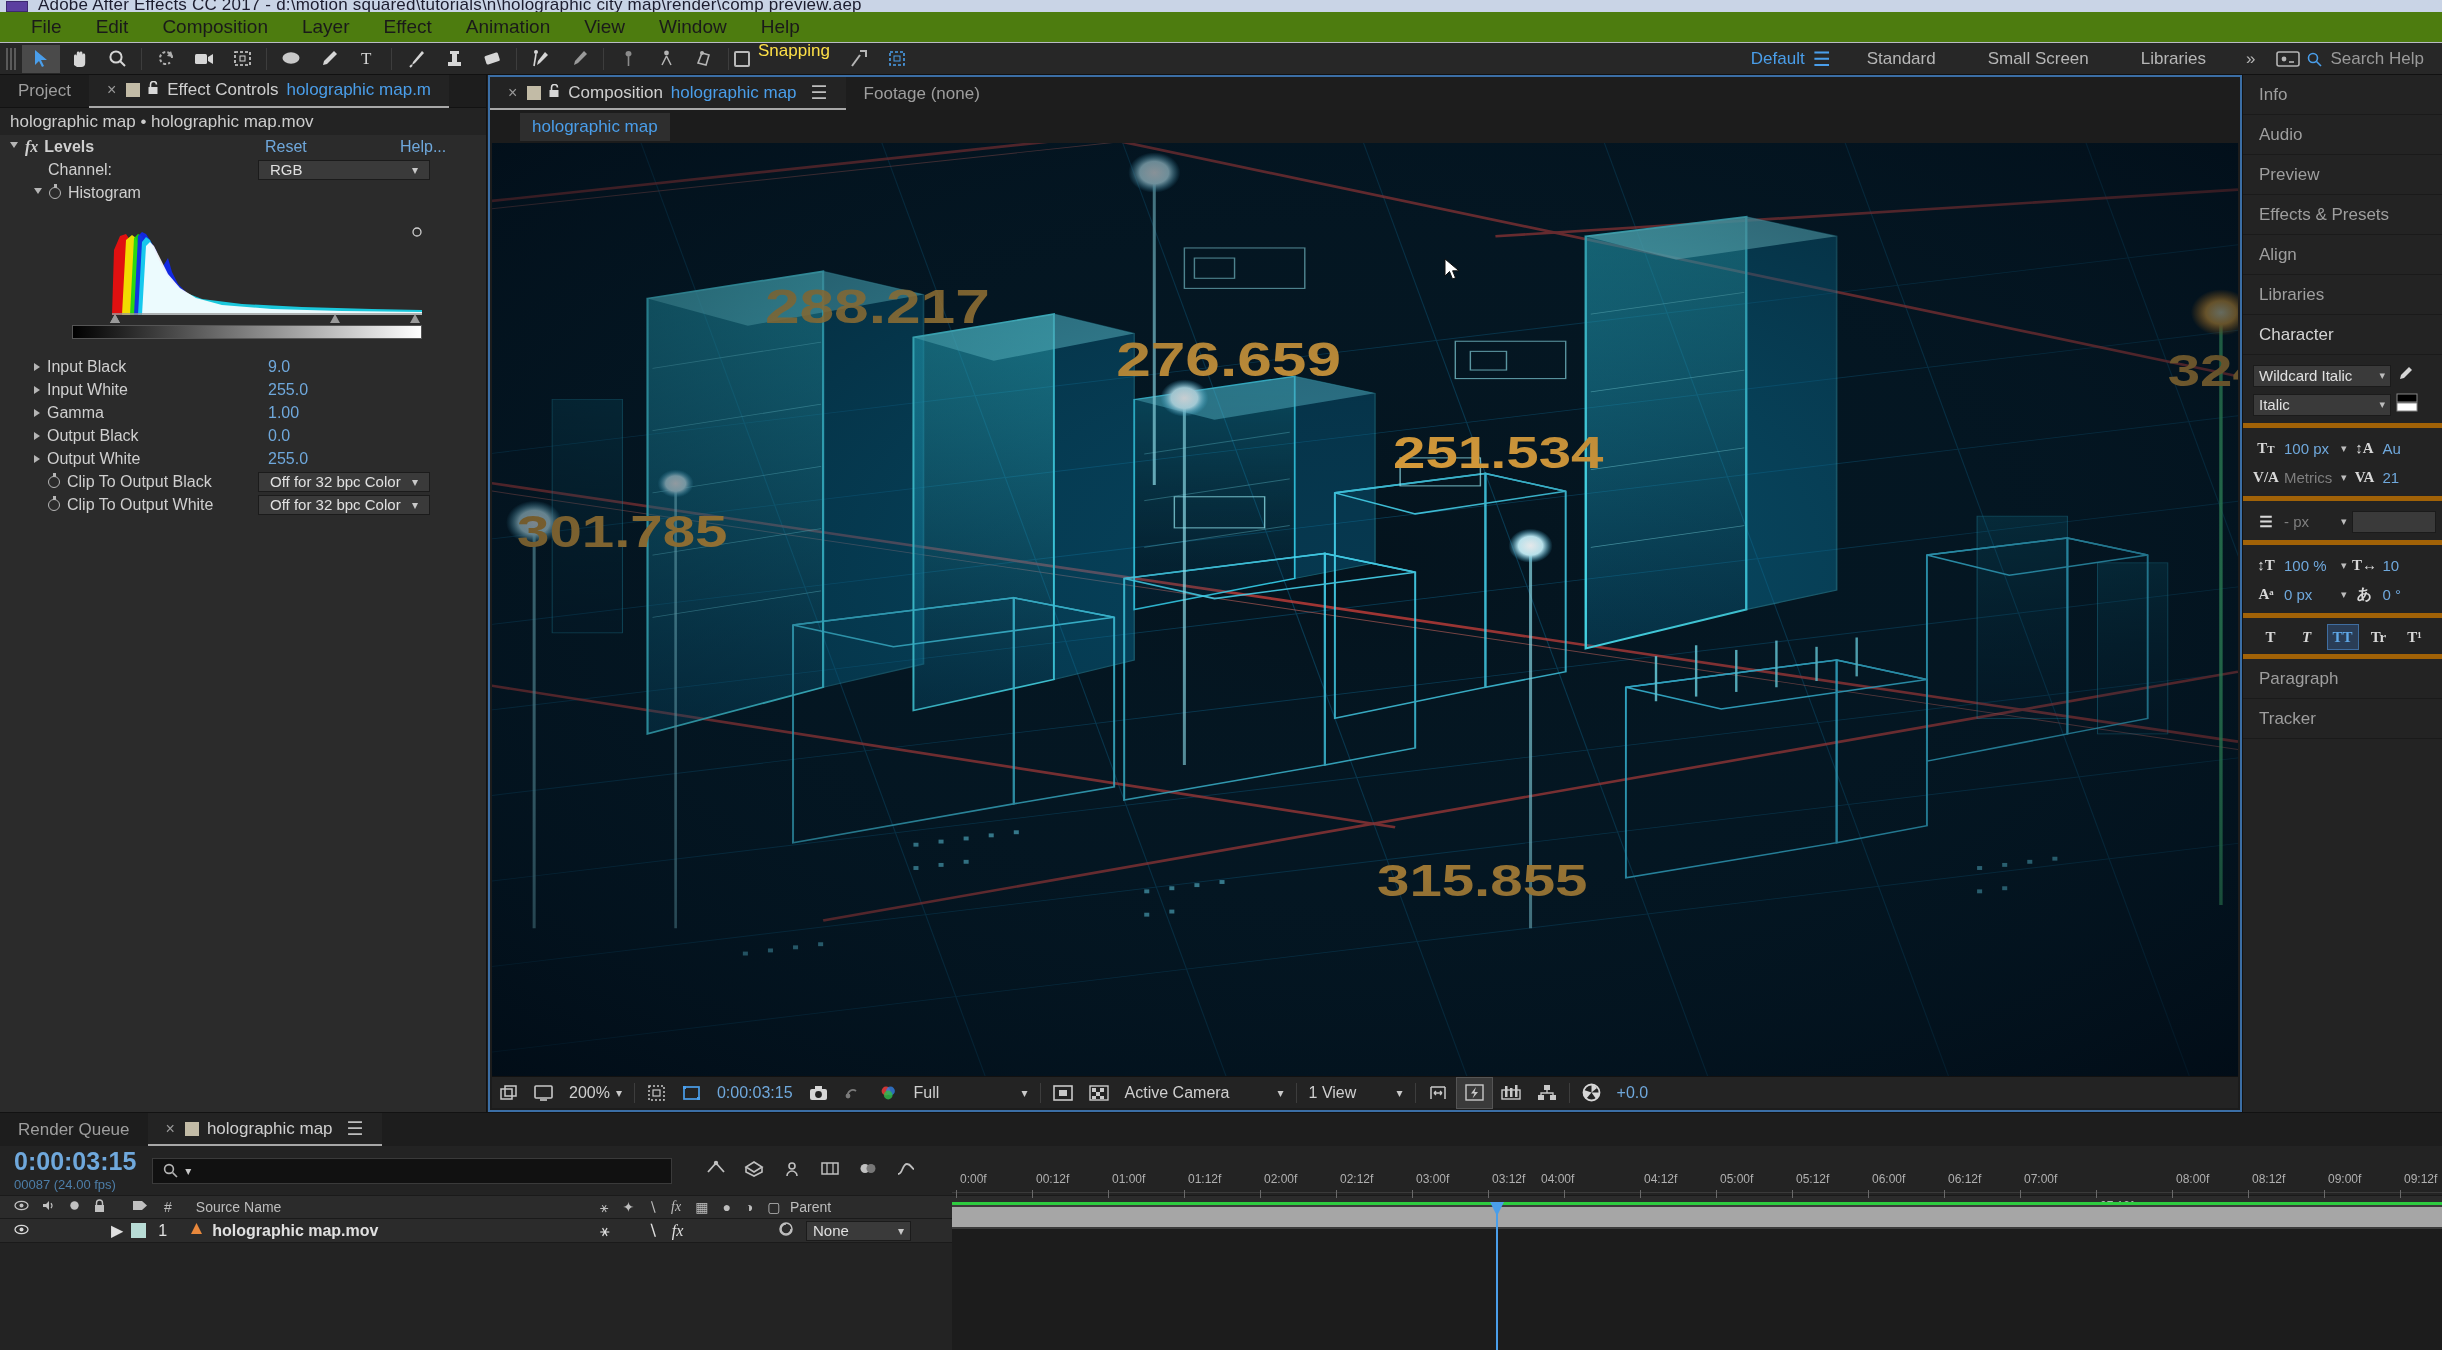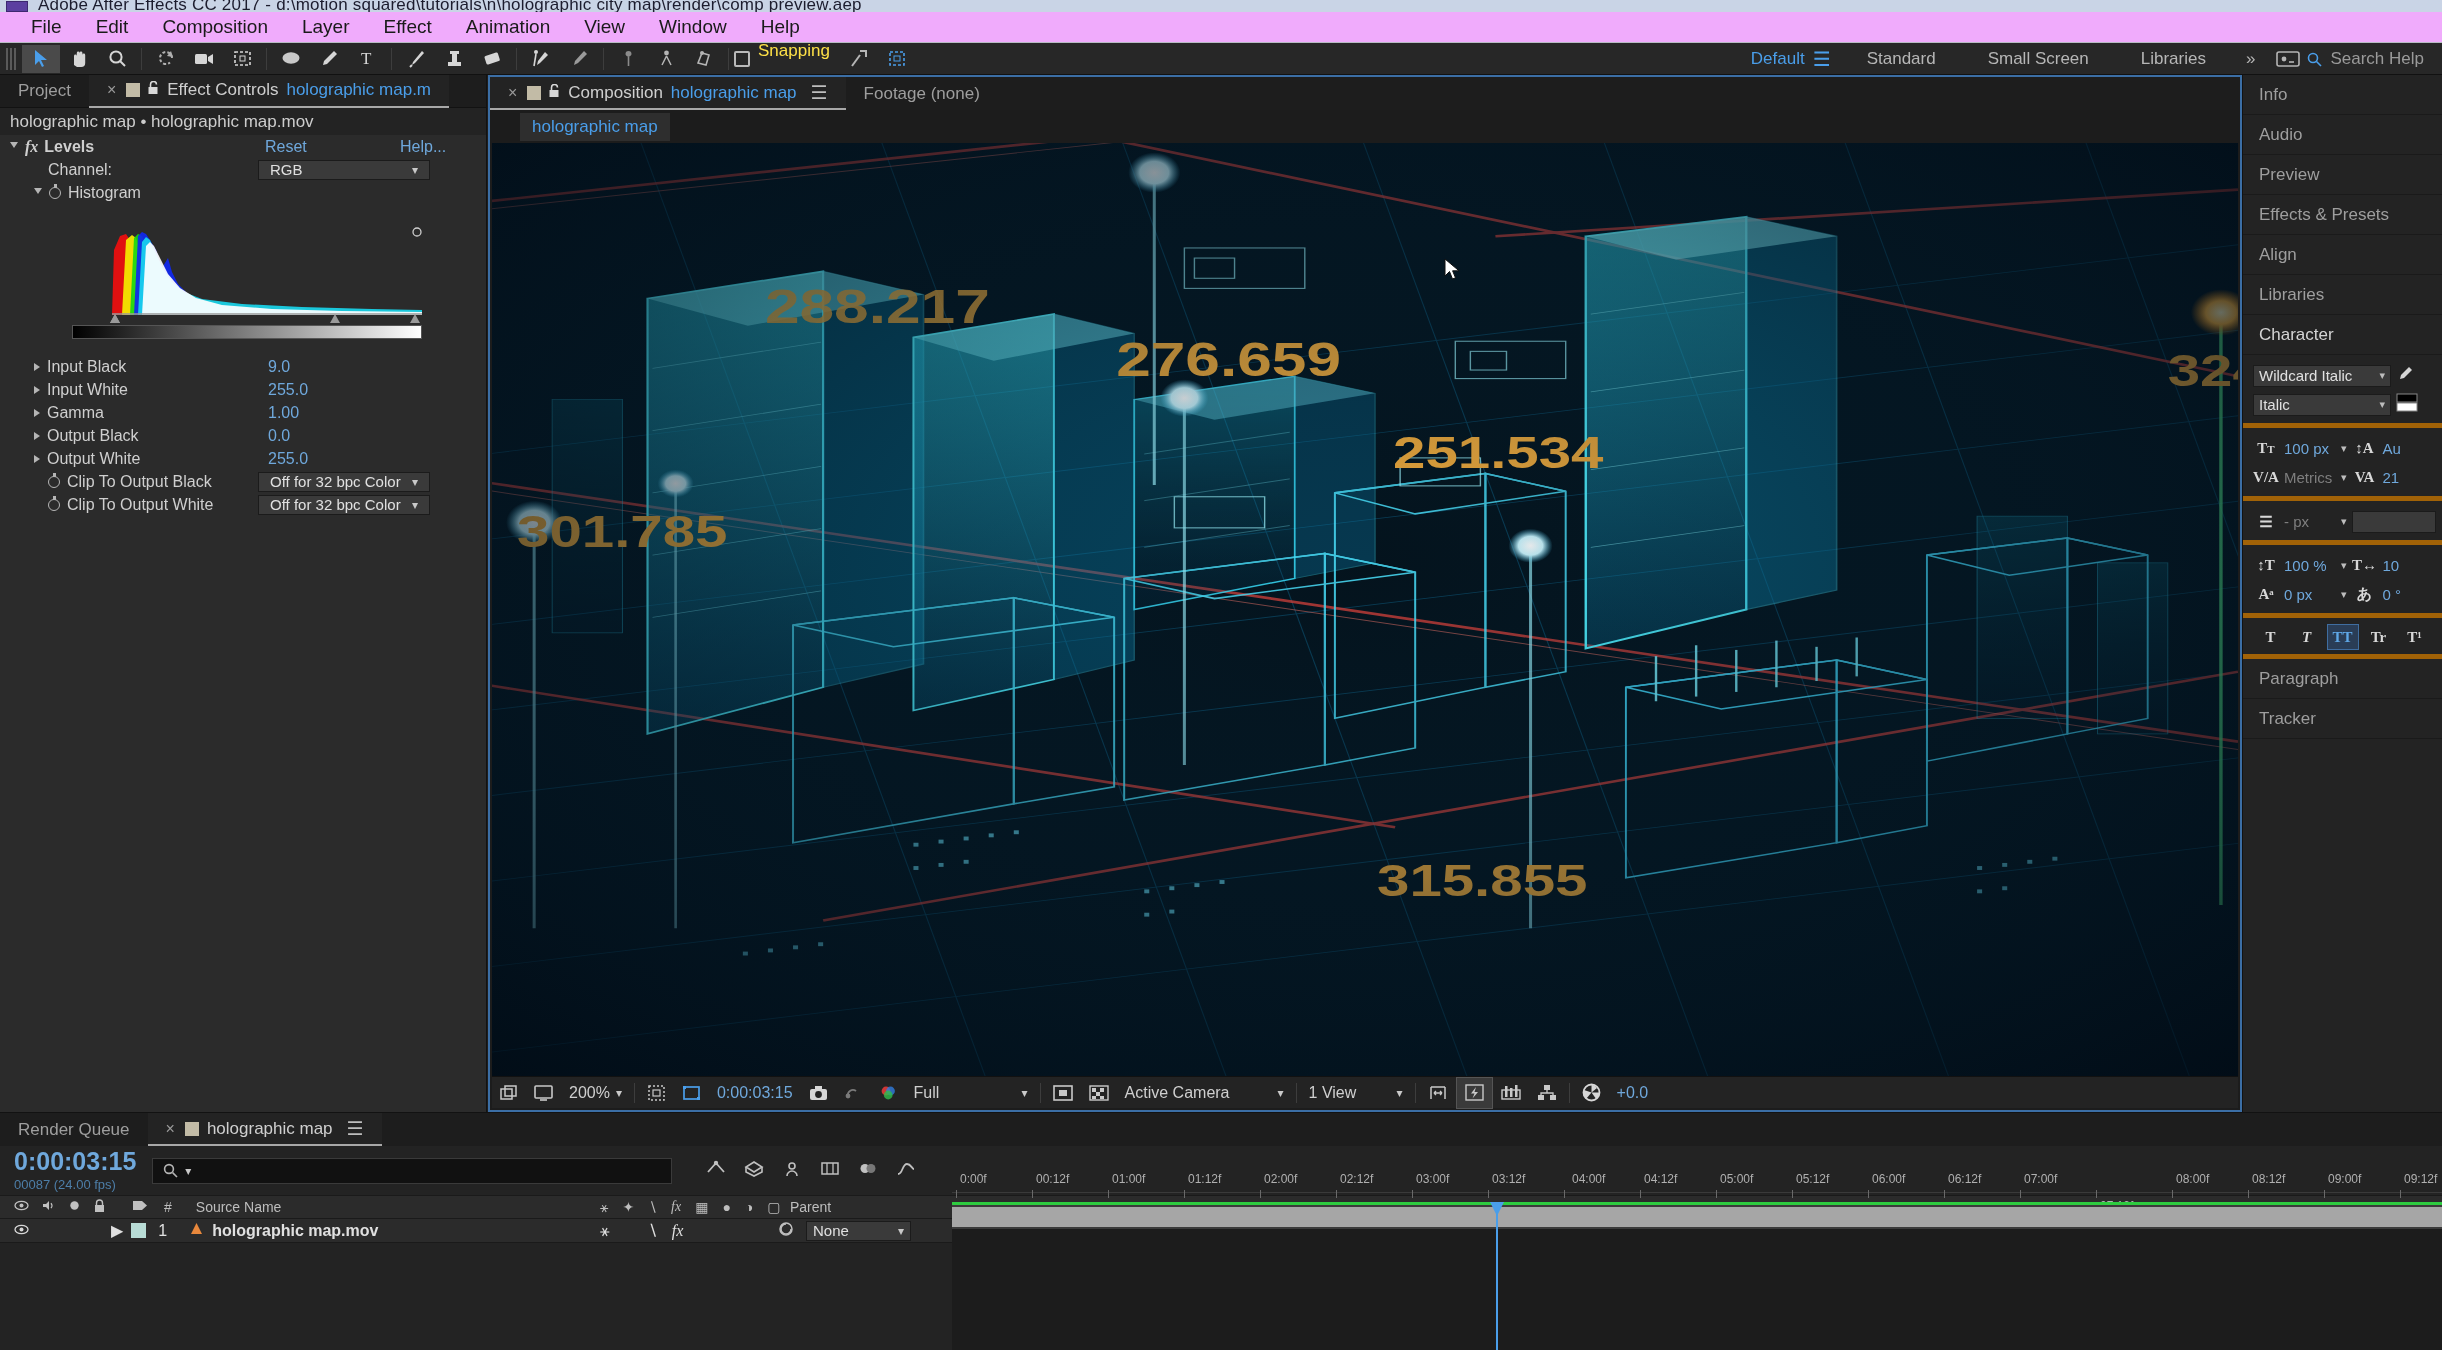--- a/index.html
+++ b/index.html
@@ -9,21 +9,21 @@
 
   
   .titlebar { height:12px; background:#c9d4e6; display:flex; align-items:flex-end;
     padding-left:6px; overflow:hidden; }
   .titlebar .tt { font-size:17px; color:#1c1c2e; white-space:nowrap;
     transform: translateY(3px); letter-spacing:.2px; }
   .titlebar .logo { width:22px; height:11px; background:#5b3fa0; margin-right:10px;
     border:1px solid #3d2870; }
 
   
-  .menubar { height:31px; background:#f0abfc; display:flex; align-items:center;
+  .menubar { height:31px; background:#4d7c0f; display:flex; align-items:center;
     padding-left:14px; border-bottom:1px solid #b8bcc4; }
   .menubar .mi { font-size:19px; color:#1a1a1a; padding:0 17px; cursor:default;
     white-space:nowrap; }
 
   
   .toolbar { height:32px; background:#272727; display:flex; align-items:center;
     border-bottom:1px solid #111; position:relative; }
   .grip { width:12px; height:22px; margin:0 4px 0 6px;
     background:repeating-linear-gradient(to right,#5a5a5a 0 2px,transparent 2px 4px); }
   .tool { width:38px; height:28px; display:flex; align-items:center; justify-content:center;
@@ -1030,21 +1030,21 @@
             <div class="tick" style="left: 236px; top: 26px;">01:12f</div>
             <div class="tickline" style="left: 232px; top: 44px;"></div>
             <div class="tick" style="left: 312px; top: 26px;">02:00f</div>
             <div class="tickline" style="left: 308px; top: 44px;"></div>
             <div class="tick" style="left: 388px; top: 26px;">02:12f</div>
             <div class="tickline" style="left: 384px; top: 44px;"></div>
             <div class="tick" style="left: 464px; top: 26px;">03:00f</div>
             <div class="tickline" style="left: 460px; top: 44px;"></div>
             <div class="tick" style="left: 540px; top: 26px;">03:12f</div>
             <div class="tickline" style="left: 536px; top: 44px;"></div>
-            <div class="tick" style="left: 620px; top: 26px;">04:00f</div>
+            <div class="tick" style="left: 589px; top: 26px;">04:00f</div>
             <div class="tickline" style="left: 612px; top: 44px;"></div>
             <div class="tick" style="left: 692px; top: 26px;">04:12f</div>
             <div class="tickline" style="left: 688px; top: 44px;"></div>
             <div class="tick" style="left: 768px; top: 26px;">05:00f</div>
             <div class="tickline" style="left: 764px; top: 44px;"></div>
             <div class="tick" style="left: 844px; top: 26px;">05:12f</div>
             <div class="tickline" style="left: 840px; top: 44px;"></div>
             <div class="tick" style="left: 920px; top: 26px;">06:00f</div>
             <div class="tickline" style="left: 916px; top: 44px;"></div>
             <div class="tick" style="left: 996px; top: 26px;">06:12f</div>

